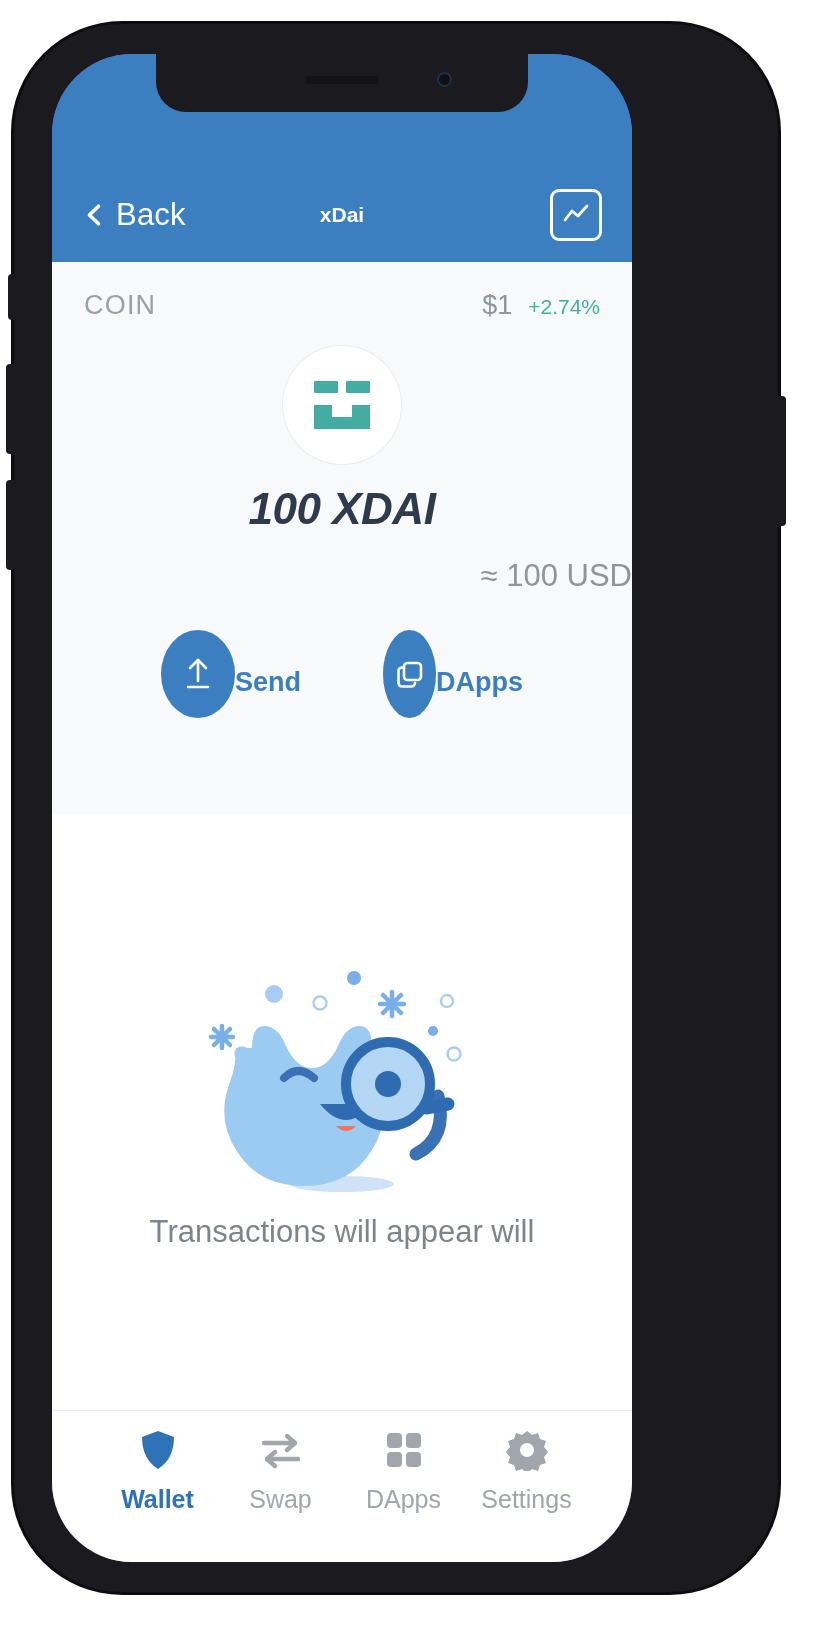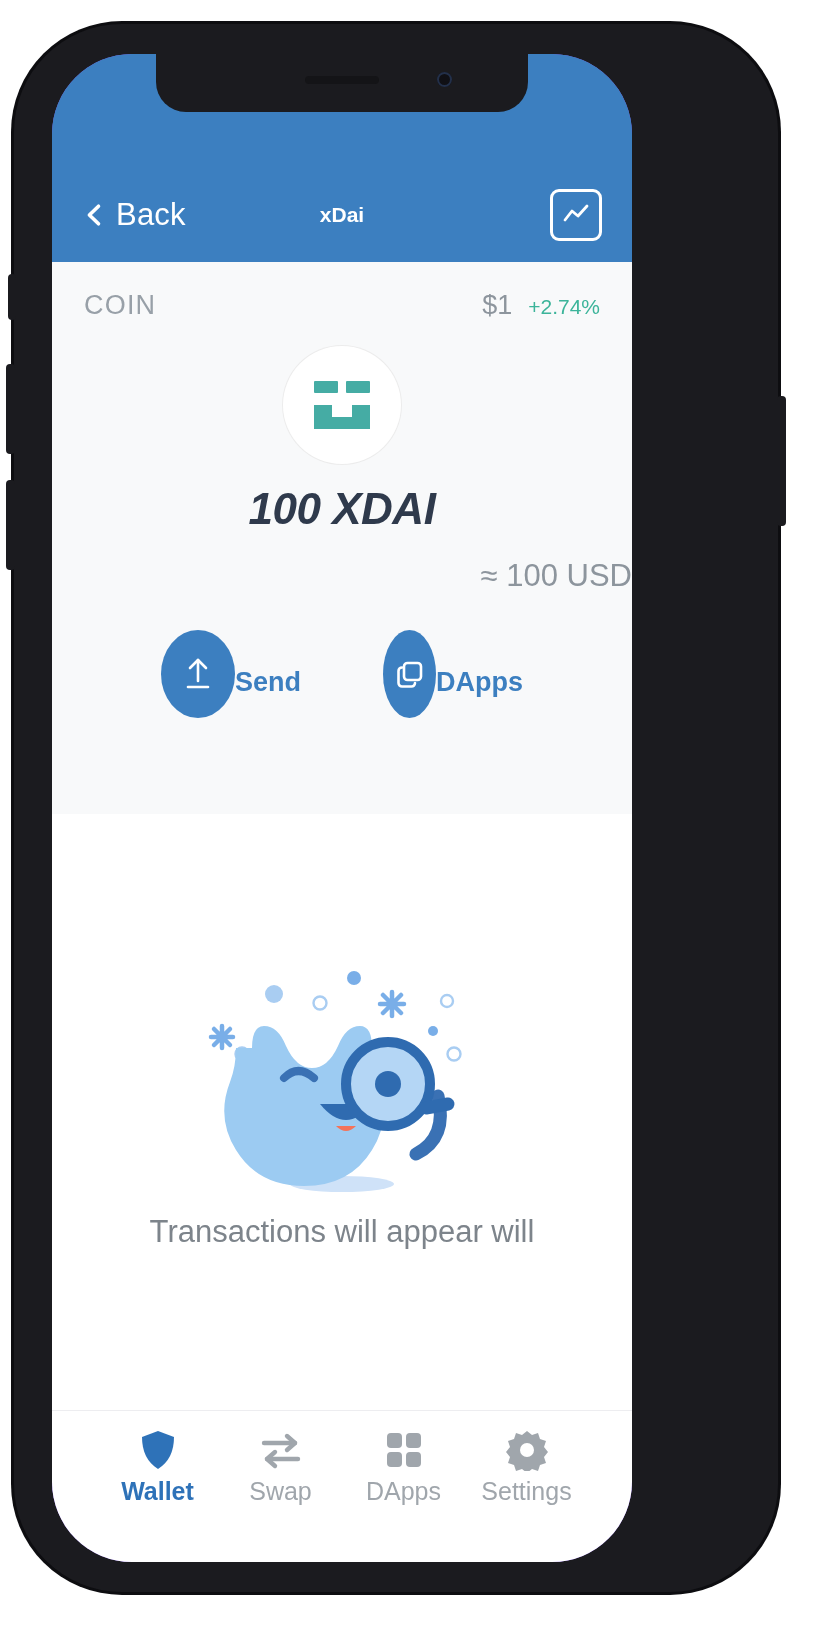--- a/index.html
+++ b/index.html
@@ -262,21 +262,21 @@
     align-items: center;
     cursor: pointer;
   }
   .tab-icon {
     height: 46px;
     display: flex;
     align-items: center;
     justify-content: center;
   }
   .tab-label {
-    margin-top: 4px;
+    margin-top: 12px;
     font-size: 25px;
     color: #a0a6ac;
   }
   .tab-item.active .tab-label { color: #2e72b8; font-weight: bold; }
 </style>
 </head>
 <body>
 
 <div id="phone-frame">
 

